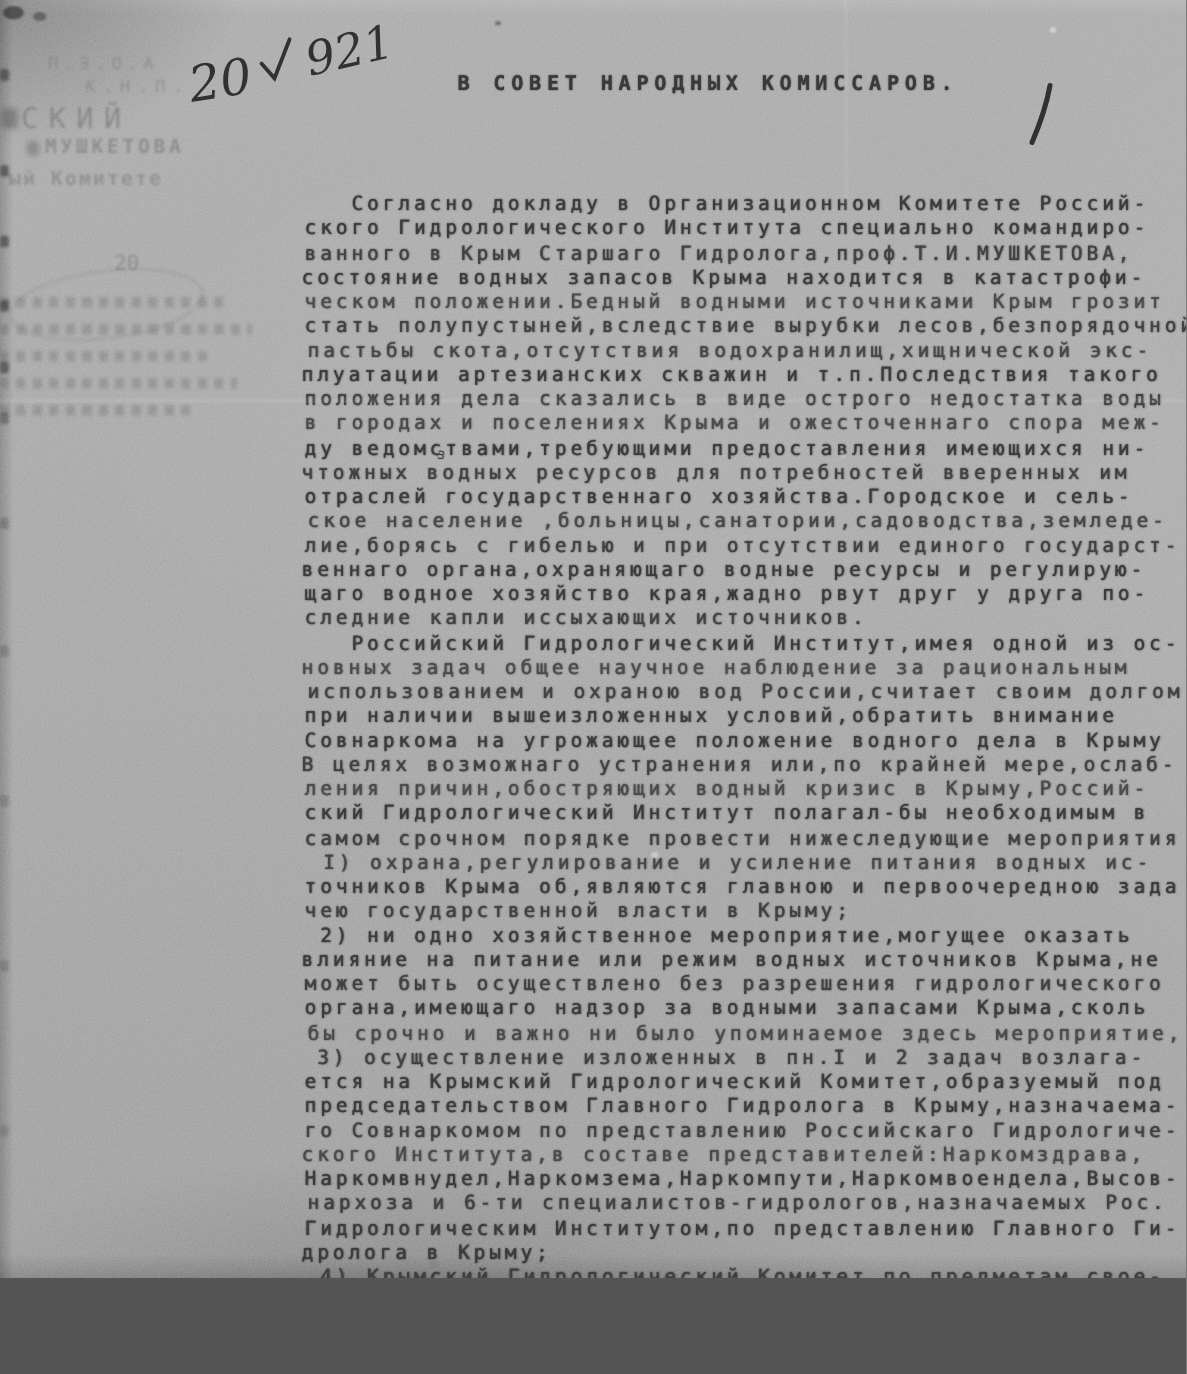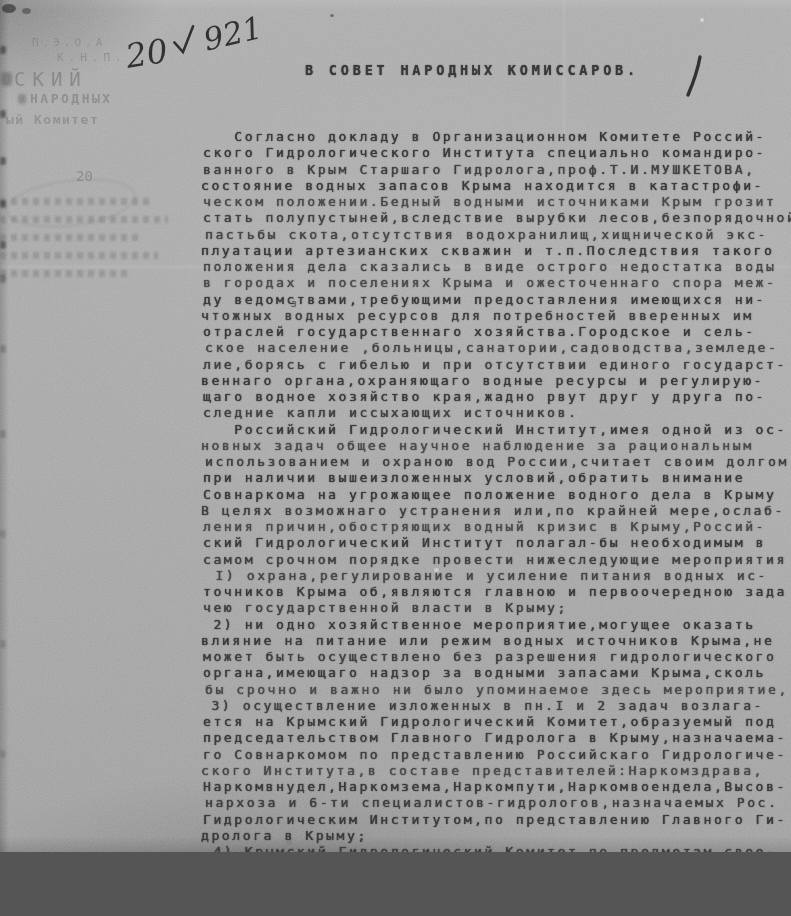--- a/index.html
+++ b/index.html
@@ -26,21 +26,21 @@
     text-shadow:0 0 1.1px rgba(30,30,30,.95), .5px .3px 1.2px rgba(55,55,55,.5);
     filter:blur(.28px);
   }
   .tline{white-space:pre;}
   .tline:nth-child(4n){transform:translateX(-2px);}
   .tline:nth-child(7n){transform:translateX(2px);opacity:.9;}
   .tline:nth-child(5n){opacity:.87;}
   .tline:nth-child(3n){opacity:.95;}
 
   .doc-title{
-    position:absolute;left:305px;top:62px;
+    position:absolute;left:305px;top:48px;
     font-size:13.5px;font-weight:700;letter-spacing:3.8px;color:#343434;
     text-shadow:0 0 1.2px rgba(25,25,25,.9);filter:blur(.3px);white-space:pre;
   }
   .footer-note{
     position:absolute;left:636px;top:879px;
     font-size:13px;letter-spacing:1.2px;color:#4a4a4a;
     text-shadow:0 0 1.2px rgba(45,45,45,.8);filter:blur(.4px);white-space:pre;
   }
   .correction{
     position:absolute;left:291px;top:298px;font-size:10px;color:#2e2e2e;
@@ -81,22 +81,22 @@
       <feColorMatrix type="matrix" values="0 0 0 0 0.55  0 0 0 0 0.55  0 0 0 0 0.55  0 0 0 0.9 0"></feColorMatrix>
     </filter>
   </svg>
 
   <div class="stamp">
     <div class="st-r1">П.Э.О.А</div>
     <div class="st-r2">К.Н.П.</div>
     <span class="smudge" style="left:1px;top:42px;width:11px;height:14px;opacity:.5"></span>
     <div class="st-org1">СКИЙ</div>
     <span class="smudge" style="left:18px;top:64px;width:8px;height:10px;opacity:.45"></span>
-    <div class="st-org2">НАРОДНЫХ</div>
-    <div class="st-org3">ый Комитет</div>
+    <div class="st-org2">МУШКЕТОВА</div>
+    <div class="st-org3">ый Комитете</div>
     <div class="st-year">20</div>
     <div class="st-ellipse"></div>
     <div class="st-row" style="left:0;top:168px;width:150px"></div>
     <div class="st-row" style="left:0;top:186px;width:168px"></div>
     <div class="st-row" style="left:0;top:204px;width:140px"></div>
     <div class="st-row" style="left:0;top:222px;width:158px"></div>
     <div class="st-row" style="left:0;top:240px;width:130px"></div>
   </div>
 
   <div class="hw-date" aria-label="20 V 921">

